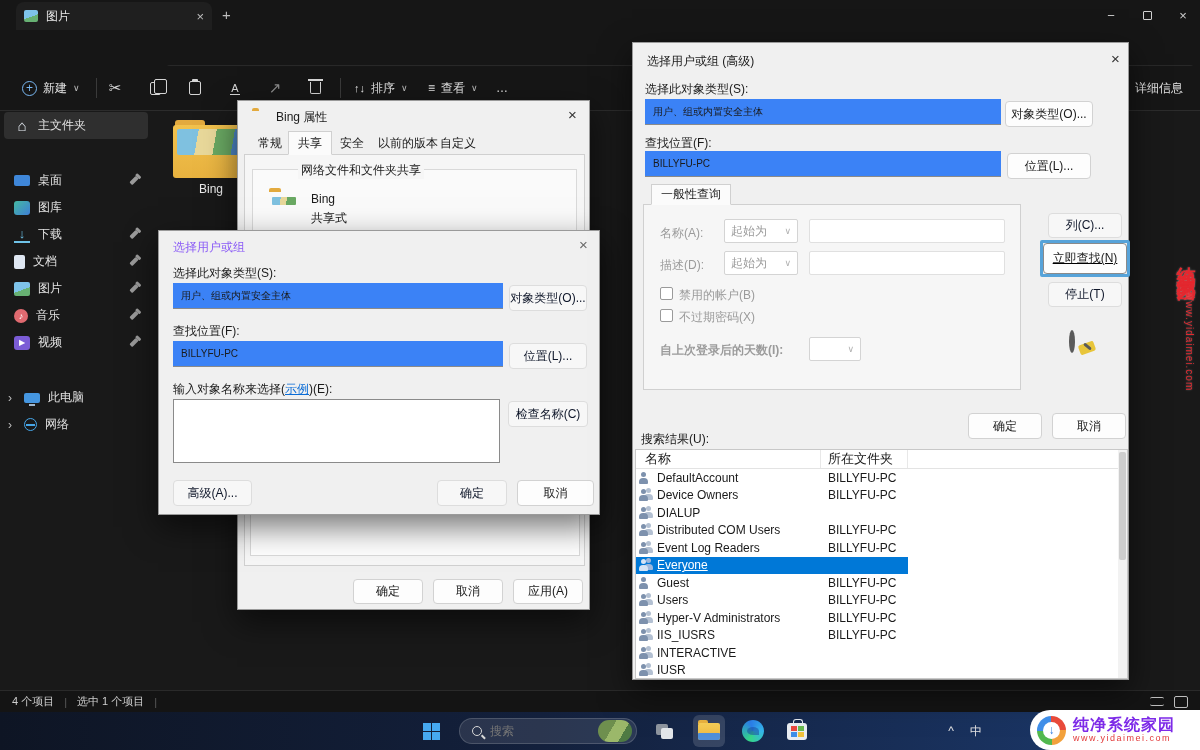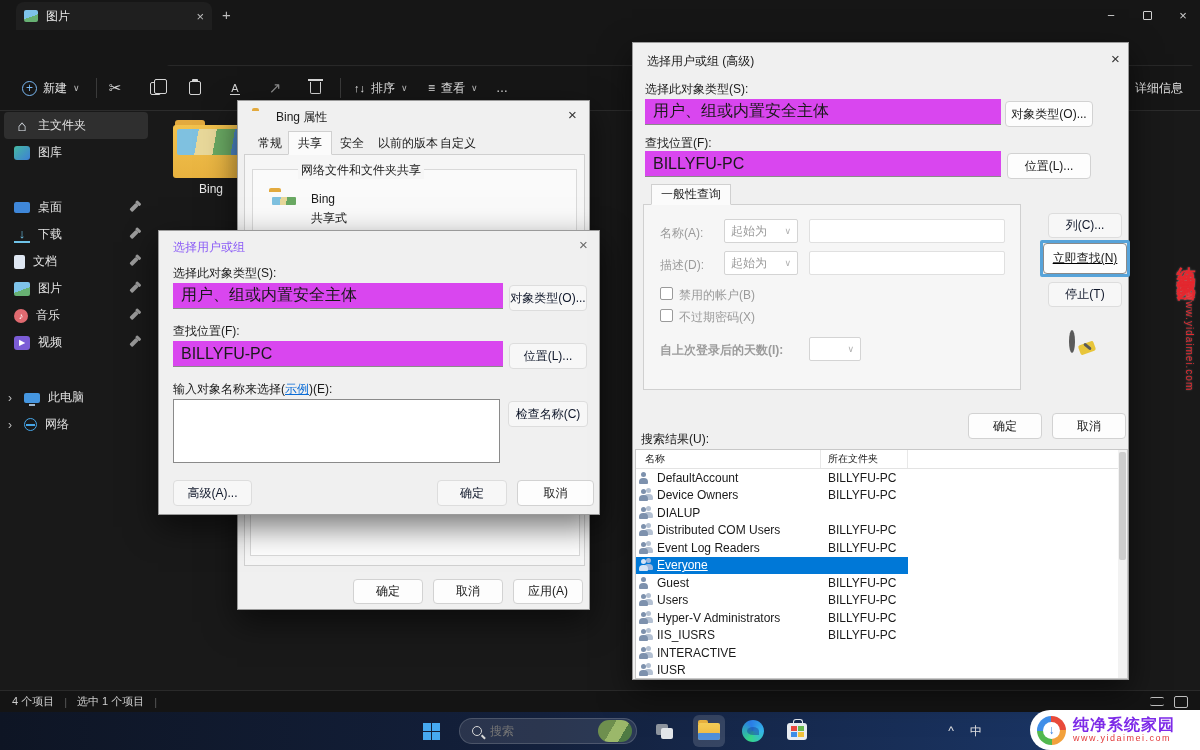--- a/index.html
+++ b/index.html
@@ -102,21 +102,21 @@
   .folder-photo { position:absolute; left:4px; top:4px; width:68px; height:26px; border-radius:2px;
     background:linear-gradient(100deg,#7fc1e0 0 30%,#e8d89a 30% 55%,#6aa963 55% 80%,#4f89c9 80%); }
   .folder-caption { margin-top:4px; text-align:center; color:#eaeaea; font-size:12px; }
 
   
   .dlg { background:#f0f0f0; border:1px solid #9a9a9a; box-shadow:0 12px 30px rgba(0,0,0,.55); }
   .dlg-title { font-size:12px; color:#1a1a1a; }
   .dlg-title.dim { color:#8b5cf6; }
   .dlg-close { font-size:15px; color:#333; }
   .lbl { font-size:12px; color:#1a1a1a; }
-  .field { background:#d946ef; border-bottom:1.5px solid #8a8a8a; font-size:16px; color:#1a1a1a;
+  .field { background:#3b82f6; border-bottom:1.5px solid #8a8a8a; font-size:10px; color:#1a1a1a;
     display:flex; align-items:center; padding:0 8px; }
   .btn { background:#fdfdfd; border:1px solid #d2d2d2; border-radius:4px; font-size:12px;
     color:#1a1a1a; display:flex; align-items:center; justify-content:center; }
   .btn.muted { color:#0f172a; background:#f7f7f7; border-color:#ddd; }
   .link { color:#0a6cd6; text-decoration:underline; }
   .groupbox { border:1px solid #d9d9d9; background:#fafafa; }
 
   
   .ptab { top:32px; height:21px; padding:0 9px; display:flex; align-items:center; font-size:12px;
     color:#1a1a1a; border:1px solid transparent; }
@@ -143,21 +143,21 @@
   .mutedlbl { font-size:12px; color:#9b9b9b; }
   .ring { border:3px solid #57a3d9; border-radius:2px;text-decoration:underline; }
   .lens { width:15px; height:15px; border:3px solid #5a5a5a; border-radius:50%; position:relative; }
   .lens::after { content:""; position:absolute; left:11px; top:12px; width:9px; height:3px;
     background:#5a5a5a; transform:rotate(40deg); border-radius:2px; }
   .lens-gold { position:absolute; width:16px; height:10px; background:#e8c53a; transform:rotate(-20deg);
     left:14px; top:12px; border-radius:2px; }
 
   
   #results { background:#fff; border:1px solid #c8c8c8; overflow:hidden; }
-  .rhead { display:flex; height:19px; border-bottom:1px solid #e3e3e3; align-items:center; font-size:10px; color:#1a1a1a; }
+  .rhead { display:flex; height:19px; border-bottom:1px solid #e3e3e3; align-items:center; font-size:13px; color:#1a1a1a; }
   .rhead .c1 { width:185px; padding-left:9px; border-right:1px solid #e8e8e8; height:100%; display:flex; align-items:center; }
   .rhead .c2 { width:87px; padding-left:7px; border-right:1px solid #e8e8e8; height:100%; display:flex; align-items:center; }
   .rrow { display:flex; height:17.5px; align-items:center; font-size:12px; color:#1a1a1a; position:relative; }
   .rrow .c1 { width:185px; padding-left:3px; display:flex; align-items:center; gap:3px; }
   .rrow .c2 { width:87px; padding-left:7px; }
   .rrow.selected::before { content:""; position:absolute; left:0; top:0; width:272px; height:100%; background:#0078d7; }
   .rrow.selected .c1, .rrow.selected .c2 { color:#fff; position:relative;text-decoration:underline; }
   .person { width:15px; height:14px; position:relative; flex:0 0 15px; }
   .person::before { content:""; position:absolute; left:2px; top:1px; width:5px; height:5px;
     border-radius:50%; background:#7d91ad; }
@@ -313,31 +313,31 @@
     </div>
   </div>
 
   <div id="sidebar" class="abs">
       <div class="side-item selected">
 
       <span class="side-ico i-home"></span>
       <span class="side-label">主文件夹</span>
 
     </div>
-      <div class="side-item">
-
-      <span class="side-ico i-gallery"></span>
-      <span class="side-label">图库</span>
-
-    </div>
       <div class="side-item pinned spacer-before">
 
       <span class="side-ico i-desktop"></span>
       <span class="side-label">桌面</span>
       <span class="pin"></span>
+    </div>
+      <div class="side-item">
+
+      <span class="side-ico i-gallery"></span>
+      <span class="side-label">图库</span>
+
     </div>
       <div class="side-item pinned">
 
       <span class="side-ico i-download"></span>
       <span class="side-label">下载</span>
       <span class="pin"></span>
     </div>
       <div class="side-item pinned">
 
       <span class="side-ico i-document"></span>

